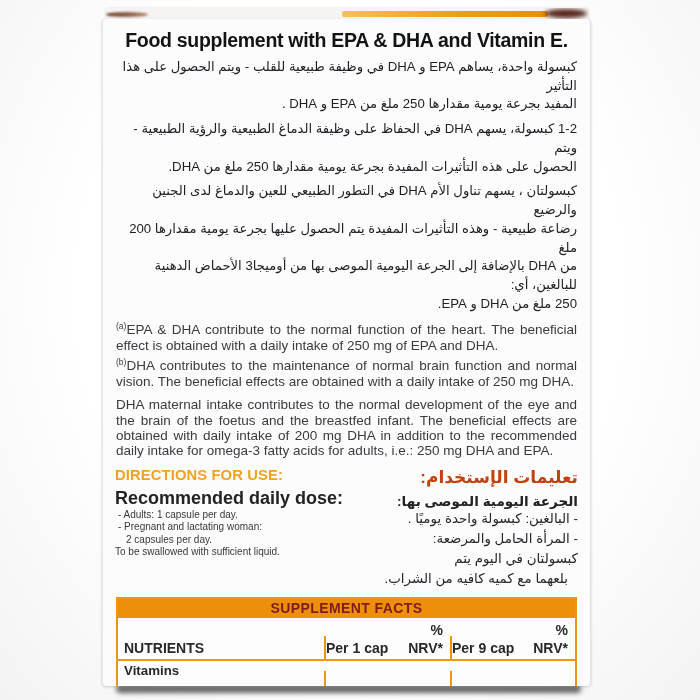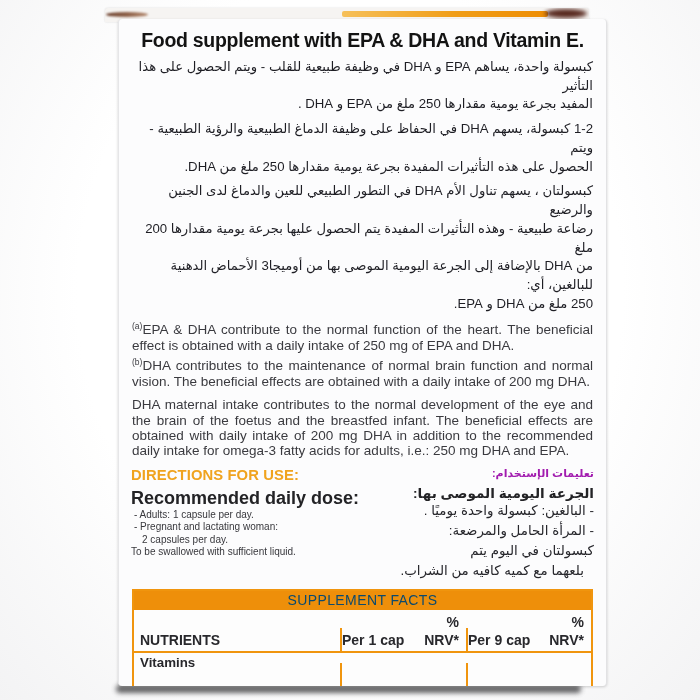--- a/index.html
+++ b/index.html
@@ -11,21 +11,21 @@
   .box-bottom-shadow{position:absolute;left:14px;right:10px;bottom:-7px;height:8px;
     background:#3e3e40;border-radius:4px;filter:blur(2.5px);opacity:.8;}
   .flap{position:absolute;top:0;left:3px;right:2px;height:14px;background:#f6f4f2;
     border-radius:3px 3px 0 0;overflow:hidden;box-shadow:0 0 2px rgba(0,0,0,.15);}
   .flap-strip{position:absolute;left:237px;top:3px;width:206px;height:6px;border-radius:2px;
     background:linear-gradient(90deg,#f6c05a,#f09d17 55%,#ee8d03);filter:blur(.4px);}
   .flap-mark-left{position:absolute;left:1px;top:4px;width:42px;height:5px;border-radius:50%;
     background:linear-gradient(90deg,#6b3f2c,#b08468);filter:blur(1px);}
   .flap-mark-right{position:absolute;left:440px;top:1px;width:42px;height:9px;border-radius:50%;
     background:#57281e;filter:blur(2px);}
-  .panel{position:absolute;top:11px;left:16px;width:489px;height:667px;box-sizing:border-box;
+  .panel{position:absolute;top:11px;left:0;width:489px;height:667px;box-sizing:border-box;
     background:#fcfcfd;border-radius:4px;padding:0 12px;overflow:hidden;
     border-left:1px solid #e6e6e8;border-right:1px solid #e2e2e4;
     box-shadow:0 1px 3px rgba(0,0,0,.18);}
   
   .title{font-size:19.5px;font-weight:bold;color:#131313;text-align:center;
     letter-spacing:-.3px;margin:10px 0 4px;}
   .ar{direction:rtl;text-align:right;white-space:pre-line;font-size:13.2px;line-height:1.42;
     color:#1e1e24;margin:6px 1px 0;}
   .en{font-size:13.5px;line-height:1.2;color:#3a3a3f;text-align:justify;margin:8px 1px 0;}
   .en.tight{margin-top:4px;}
@@ -38,21 +38,21 @@
   .dir-head{font-weight:bold;font-size:14.8px;letter-spacing:.1px;}
   .dir-sub{font-weight:bold;font-size:18px;color:#232326;margin-top:5px;}
   .dir-line{font-size:10px;color:#38383d;line-height:1.24;}
   .dir-line.hang{padding-left:11px;text-indent:-8px;}
   .dir-line.cont{padding-left:11px;}
   .dir-ar .dir-sub{font-size:13.6px;}
   .dir-ar .dir-line{font-size:13.4px;line-height:1.5;color:#26262b;}
   .dir-ar .dir-line.cont{padding-right:10px;padding-left:0;}
   
   .ft{margin:8px 1px 0;border:2px solid #f0950e;background:#fdfdfd;}
-  .ft-band{color:#0c4a6e;font-weight:normal;font-size:14px;text-align:center;
+  .ft-band{color:#7f1d1d;font-weight:bold;font-size:14px;text-align:center;
     letter-spacing:.4px;padding:1px 0 2px;}
   .ft-row{display:grid;grid-template-columns:206px 68px 58px 72px 53px;align-items:end;}
   .ft-row > div{padding:8px 0;font-size:13.3px;line-height:1.24;color:#28282c;}
   .c1{padding-left:6px !important;}
   .c2,.c4{text-align:left;border-left:2px solid #f0950e;}
   .c3,.c5{text-align:right;padding-right:7px !important;}
   .ft-head > div{font-weight:bold;font-size:14px;padding:4px 0 2px;}
   .ft-head{border-bottom:2px solid #f0950e;}
   .ft-sec > .c1{font-weight:bold;padding-top:2px !important;}
 </style>
@@ -76,34 +76,34 @@
       <div class="ar">كبسولة واحدة، يساهم EPA و DHA في وظيفة طبيعية للقلب - ويتم الحصول على هذا التأثير
 المفيد بجرعة يومية مقدارها 250 ملغ من EPA و DHA .</div>
       <div class="ar">1-2 كبسولة، يسهم DHA في الحفاظ على وظيفة الدماغ الطبيعية والرؤية الطبيعية - ويتم
 الحصول على هذه التأثيرات المفيدة بجرعة يومية مقدارها 250 ملغ من DHA.</div>
       <div class="ar">كبسولتان ، يسهم تناول الأم DHA في التطور الطبيعي للعين والدماغ لدى الجنين والرضيع
 رضاعة طبيعية - وهذه التأثيرات المفيدة يتم الحصول عليها بجرعة يومية مقدارها 200 ملغ
 من DHA بالإضافة إلى الجرعة اليومية الموصى بها من أوميجا3 الأحماض الدهنية للبالغين، أي:
 250 ملغ من DHA و EPA.</div>
 
       <div class="en"><sup>(a)</sup><span>EPA &amp; DHA contribute to the normal function of the heart. The beneficial effect is obtained with a daily intake of 250 mg of EPA and DHA.</span></div>
-      <div class="en tight"><sup>(b)</sup><span>DHA contributes to the maintenance of normal brain function and normal vision. The beneficial effects are obtained with a daily intake of 200 mg DHA.</span></div>
+      <div class="en tight"><sup>(b)</sup><span>DHA contributes to the maintenance of normal brain function and normal vision. The beneficial effects are obtained with a daily intake of 250 mg DHA.</span></div>
       <div class="en maternal">DHA maternal intake contributes to the normal development of the eye and the brain of the foetus and the breastfed infant. The beneficial effects are obtained with daily intake of 200 mg DHA in addition to the recommended daily intake for omega-3 fatty acids for adults, i.e.: 250 mg DHA and EPA.</div>
 
       <div class="directions">
         <div class="dir-en">
           <div class="dir-head" style="color:#f0a31e;">DIRECTIONS FOR USE:</div>
           <div class="dir-sub">Recommended daily dose:</div>
           <div class="dir-line hang">- Adults: 1 capsule per day.</div>
           <div class="dir-line hang">- Pregnant and lactating woman:</div>
           <div class="dir-line cont">2 capsules per day.</div>
           <div class="dir-line">To be swallowed with sufficient liquid.</div>
         </div>
         <div class="dir-ar" dir="rtl">
-          <div class="dir-head" style="color:#a21caf;font-size:11px;">تعليمات الإستخدام:</div>
+          <div class="dir-head" style="color:#c2410c;font-size:17px;">تعليمات الإستخدام:</div>
           <div class="dir-sub">الجرعة اليومية الموصى بها:</div>
           <div class="dir-line">- البالغين: كبسولة واحدة يوميًا .</div>
           <div class="dir-line">- المرأة الحامل والمرضعة: كبسولتان في اليوم يتم</div>
           <div class="dir-line cont">بلعهما مع كميه كافيه من الشراب.</div>
         </div>
       </div>
 
       <div class="ft">
         <div class="ft-band" style="background:#ee8f0a;">SUPPLEMENT FACTS</div>
         <div class="ft-row ft-head">

